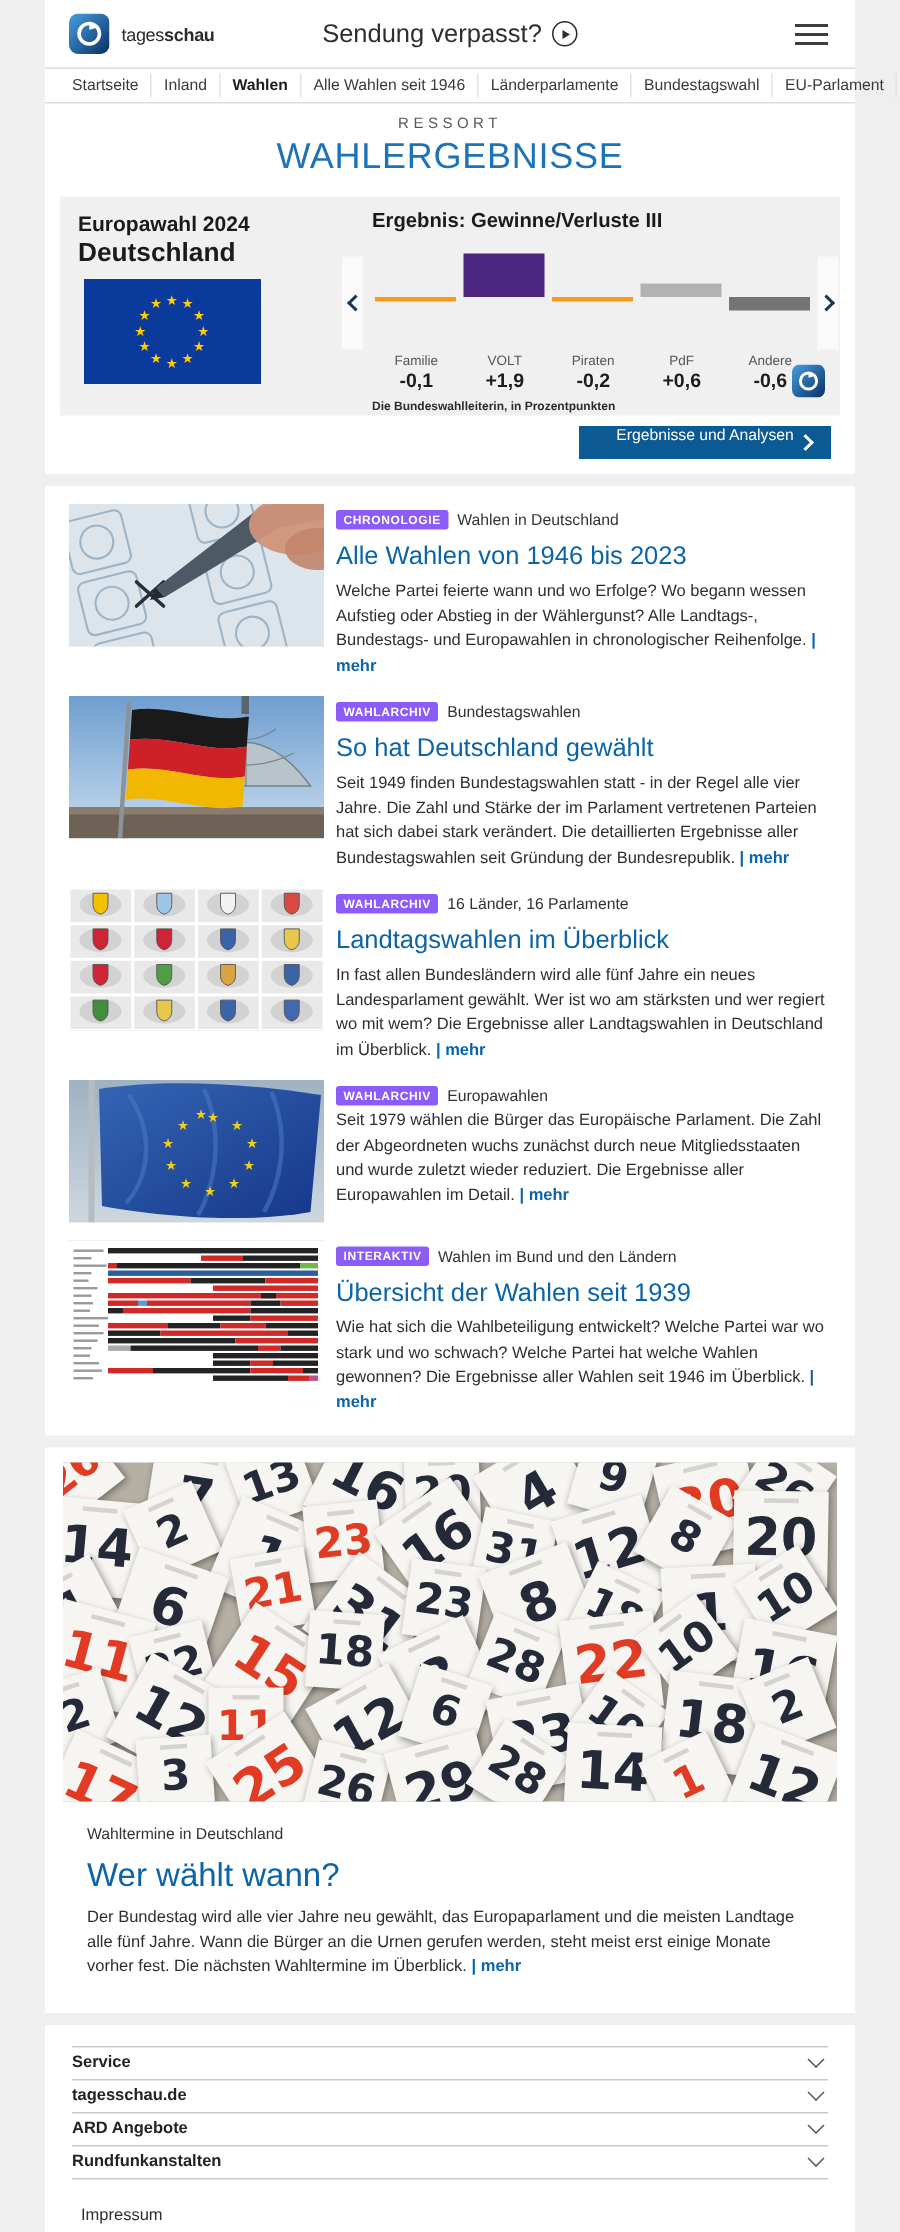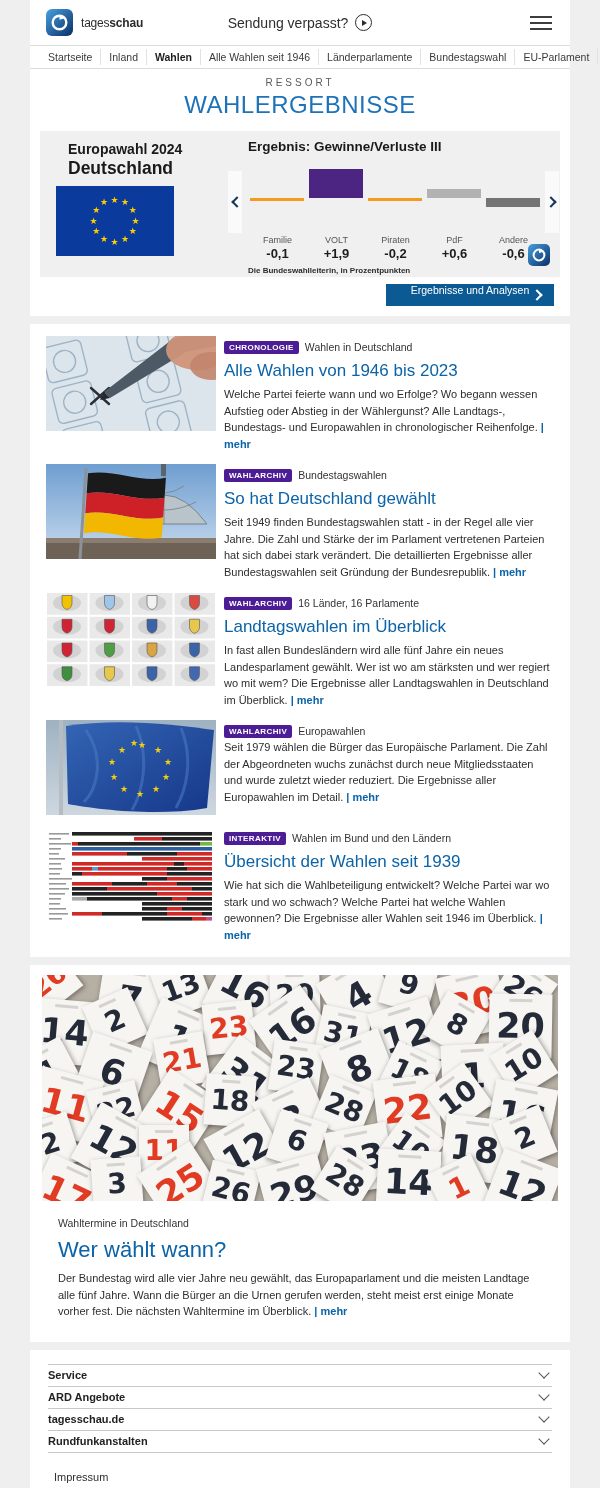--- a/index.html
+++ b/index.html
@@ -6,37 +6,37 @@
   body{background:#efefef;font-family:"Liberation Sans","DejaVu Sans",sans-serif;color:#2e2e2e;}
   .page{width:600px;margin:0 auto;}
   .section{margin:0 30px 8px;background:#fff;}
   
   .header-top{height:45px;display:flex;align-items:center;padding:0 16px;position:relative;}
   .logo{display:flex;align-items:center;gap:8px;cursor:pointer;}
   .logo-text{font-size:12px;color:#2b2b2b;letter-spacing:-0.2px;}
   .logo-text b{font-weight:bold;}
   .header-center{position:absolute;left:0;right:0;display:flex;justify-content:center;align-items:center;gap:7px;pointer-events:none;}
   .header-center *{pointer-events:auto;}
-  .sendung{font-size:14px;color:#2e2e2e;}
+  .sendung{font-size:17px;color:#2e2e2e;}
   .play-circle{width:15px;height:15px;border:1.5px solid #2b2b2b;border-radius:50%;display:inline-flex;align-items:center;justify-content:center;}
   .play-tri{width:0;height:0;border-left:5px solid #2b2b2b;border-top:3.5px solid transparent;border-bottom:3.5px solid transparent;margin-left:1px;}
   .burger{margin-left:auto;display:flex;flex-direction:column;gap:4px;cursor:pointer;padding:4px 2px;}
   .burger span{display:block;width:22px;height:2px;background:#3d3d3d;}
   
   .nav{display:flex;align-items:center;border-top:1px solid #dcdcdc;border-bottom:1px solid #dcdcdc;padding:3px 10px;font-size:10.5px;color:#3a3a3a;}
   .nav-item{padding:2px 8px;border-right:1px solid #e2e2e2;cursor:pointer;white-space:nowrap;}
   .nav-item:last-child{border-right:none;}
   .nav-item.active{font-weight:bold;color:#1d1d1d;}
   
   .ressort{text-align:center;padding:8px 0 10px;}
   .kicker{font-size:10px;letter-spacing:3px;color:#5a5a5a;}
   .big-title{font-size:24px;color:#1e73b8;letter-spacing:0.5px;margin-top:3px;}
   
   .hero-card{position:relative;margin:2px 10px 0;background:#f0f0f0;height:146px;}
-  .hero-left{position:absolute;left:28px;top:10px;color:#1a1a1a;}
+  .hero-left{position:absolute;left:12px;top:10px;color:#1a1a1a;}
   .hero-l1{font-size:14px;font-weight:bold;}
   .hero-l2{font-size:17.5px;font-weight:bold;margin-top:1px;}
   .flag-eu{position:absolute;left:16px;top:55px;width:118px;height:70px;background:#0a3a9c;}
   .eu-star{position:absolute;color:#ffcc00;line-height:1;}
   .car-strip{position:absolute;top:40px;width:14px;height:62px;background:#fafafa;display:flex;align-items:center;justify-content:center;cursor:pointer;}
   .car-prev{left:188px;}
   .car-next{right:1px;}
   .chev{display:block;width:6px;height:6px;border-color:#17365c;border-style:solid;border-width:0;}
   .chev-l{border-left-width:2px;border-bottom-width:2px;transform:rotate(45deg);margin-left:3px;}
   .chev-r{border-top-width:2px;border-right-width:2px;transform:rotate(45deg);margin-right:3px;}
@@ -54,21 +54,21 @@
   
   .cta-row{display:flex;justify-content:flex-end;padding:7px 16px 10px;}
   .cta-btn{position:relative;width:168px;height:22px;background:#0b5a94;color:#fff;font-size:10.5px;display:flex;align-items:flex-start;justify-content:center;cursor:pointer;}
   .cta-btn .chev{border-color:#fff;position:absolute;right:10px;top:7px;}
   
   .articles{padding:12px 16px 2px;}
   .teaser{display:flex;gap:8px;margin-bottom:12px;}
   .teaser-img{width:170px;height:95px;flex-shrink:0;overflow:hidden;position:relative;cursor:pointer;background:#ddd;}
   .teaser-img svg{display:block;}
   .teaser-body{flex:1;padding-top:1px;}
-  .badge{display:inline-block;background:#4c1d95;color:#fff;font-size:8px;font-weight:bold;letter-spacing:0.4px;padding:2px 5px 2px;border-radius:2px;vertical-align:1px;}
+  .badge{display:inline-block;background:#8b5cf6;color:#fff;font-size:8px;font-weight:bold;letter-spacing:0.4px;padding:2px 5px 2px;border-radius:2px;vertical-align:1px;}
   .topline{font-size:10.5px;color:#333;margin-left:6px;}
   .headline{color:#0b63a8;font-size:17px;font-weight:400;margin:6px 0 5px;cursor:pointer;}
   .teaser-text{font-size:11px;color:#2e2e2e;line-height:1.5;}
   .mehr{color:#0b63a8;font-weight:bold;cursor:pointer;}
   
   .feature{padding:10px 12px 22px;}
   .feature-img{position:relative;height:226px;overflow:hidden;background:#b6afa4;cursor:pointer;}
   .cal-tile{position:absolute;background:#f6f5f1;box-shadow:1px 2px 5px rgba(0,0,0,0.38);display:flex;align-items:center;justify-content:center;font-weight:bold;font-family:"DejaVu Sans",sans-serif;}
   .cal-tile::before{content:"";position:absolute;top:5px;left:32%;right:32%;height:3px;background:#d4d3cf;}
   .feature-body{padding:12px 16px 0;}
@@ -542,25 +542,25 @@
       <div class="teaser-text"><span>Der Bundestag wird alle vier Jahre neu gewählt, das Europaparlament und die meisten Landtage alle fünf Jahre. Wann die Bürger an die Urnen gerufen werden, steht meist erst einige Monate vorher fest. Die nächsten Wahltermine im Überblick. </span><span class="mehr">| mehr</span></div>
     </div>
   </div>
 
   <div class="section footer">
     <div class="acc-row">
       <span class="acc-label">Service</span>
       <span class="chev chev-d"></span>
     </div>
     <div class="acc-row">
+      <span class="acc-label">tagesschau.de</span>
+      <span class="chev chev-d"></span>
+    </div>
+    <div class="acc-row">
       <span class="acc-label">ARD Angebote</span>
-      <span class="chev chev-d"></span>
-    </div>
-    <div class="acc-row">
-      <span class="acc-label">tagesschau.de</span>
       <span class="chev chev-d"></span>
     </div>
     <div class="acc-row">
       <span class="acc-label">Rundfunkanstalten</span>
       <span class="chev chev-d"></span>
     </div>
 
     <div class="footer-links">
       <div class="flink">Impressum</div>
 

